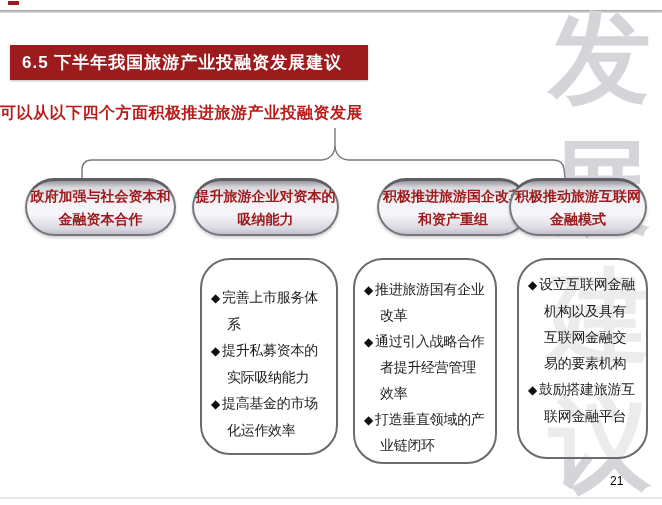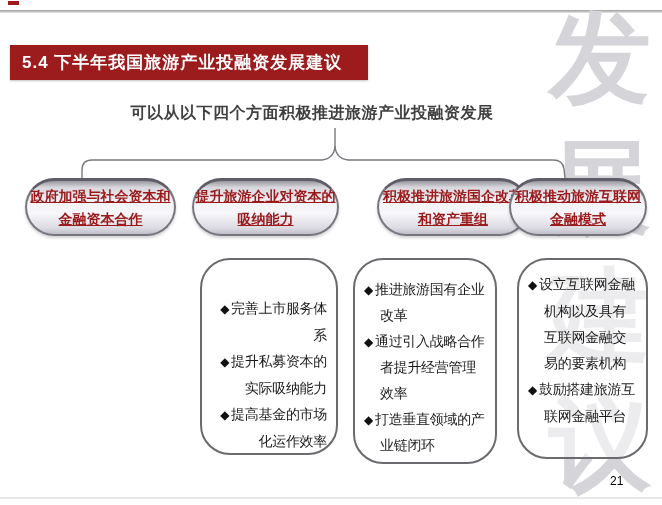--- a/index.html
+++ b/index.html
@@ -12,55 +12,55 @@
   .bottom-rule{position:absolute;left:0;top:497px;width:662px;height:2px;background:#e7e7ea;}
   .corner-mark{position:absolute;left:8px;top:1px;width:11px;height:4px;background:#9e1c1e;}
 
   .title-bar{
     position:absolute;left:10px;top:45px;width:358px;height:35px;background:#9c1b1d;
     display:flex;align-items:center;z-index:3;box-shadow:0 1px 2px rgba(0,0,0,.25);
   }
   .title-bar .tb-text{color:#ffffff;font-weight:bold;font-size:17px;padding-left:12px;letter-spacing:1px;white-space:nowrap;}
 
   .subtitle{
-    position:absolute;left:0;top:103px;width:624px;text-align:center;
-    font-size:16px;font-weight:bold;color:#404040;letter-spacing:.5px;z-index:3;
+    position:absolute;left:0;top:103px;width:624px;
+    font-size:16px;font-weight:bold;color:#b91c1c;letter-spacing:.5px;z-index:3;
   }
 
   .watermark{position:absolute;left:538px;top:0;width:124px;z-index:1;pointer-events:none;}
   .wm-char{position:absolute;left:0;width:124px;text-align:center;
     font-size:102px;line-height:108px;color:#d5d5d9;font-weight:bold;}
   .wm-0{top:4px;}.wm-1{top:134px;}.wm-2{top:262px;}.wm-3{top:390px;}
 
   .connector{position:absolute;left:0;top:125px;z-index:2;}
 
   .cap{
     position:absolute;top:178px;height:58px;border-radius:29px;z-index:3;
     background:linear-gradient(180deg,#98969e 0%,#d8d7dd 12%,#f3f2f6 40%,#f7f6f9 62%,#dddbe3 88%,#c1bfc9 100%);
     border:2px solid #77757e;border-top:3px solid #5f5d66;
     box-shadow:0 2px 3px rgba(0,0,0,.18);
     display:flex;align-items:center;justify-content:center;box-sizing:border-box;
   }
   .cap .h-text{width:142px;text-align:center;font-size:14px;font-weight:bold;
-    color:#9b1a1c;line-height:1.6;overflow:visible;white-space:normal;text-decoration:underline;}
+    color:#9b1a1c;line-height:1.6;overflow:visible;white-space:normal;}
   .cap1{left:25px;width:151px;}
   .cap2{left:192px;width:147px;}
   .cap3{left:345px;width:152px;margin-left:32px;}
   .cap4{left:509px;width:138px;}
 
   .bbox{
     position:absolute;top:258px;border:2px solid #6a6a6f;border-radius:30px;
     background:rgba(255,255,255,.55);box-sizing:border-box;z-index:2;
   }
   .bbox ul{list-style:none;margin:0;padding:0 9px;}
   .bbox li{font-size:14px;font-weight:500;color:#1c1c1c;line-height:26px;
     text-indent:-16px;padding-left:16px;letter-spacing:-0.3px;}
   .bbox .dm{font-size:12px;margin-right:2px;color:#111;}
   .bbox1{left:38px;width:133px;height:202px;padding-top:30px;}
-  .bbox2{left:200px;width:138px;height:197px;padding-top:35px;text-align:right;}
+  .bbox2{left:200px;width:138px;height:197px;padding-top:24px;}
   .bbox3{left:353px;width:144px;height:206px;padding-top:17px;font-family:Liberation Serif, serif;}
   .bbox4{left:517px;width:131px;height:201px;padding-top:11px;}
 
   .page-num{position:absolute;left:610px;top:474px;font-size:12px;color:#000000;z-index:3;}
 </style>
 </head>
 <body>
 
 <div class="slide">
 
@@ -68,21 +68,21 @@
   <div class="corner-mark"></div>
 
   <div class="watermark">
     <span class="wm-char wm-0">发</span>
     <span class="wm-char wm-1">展</span>
     <span class="wm-char wm-2">建</span>
     <span class="wm-char wm-3">议</span>
   </div>
 
   <div class="title-bar">
-    <span class="tb-text">5.4 下半年我国旅游产业投融资发展建议</span>
+    <span class="tb-text">6.5 下半年我国旅游产业投融资发展建议</span>
   </div>
 
   <div class="subtitle">可以从以下四个方面积极推进旅游产业投融资发展</div>
 
   <svg class="connector" width="662" height="56" viewBox="0 0 662 56">
     <g fill="none" stroke="#7a787f" stroke-width="1.4">
       <path d="M335,3 L335,21"></path>
       <path d="M335,21 C334.5,29 330,34 322,35"></path>
       <path d="M335,21 C335.5,29 340,34 348,35"></path>
       <path d="M322,35 L92,35 Q82,35 82,45 L82,53"></path>

